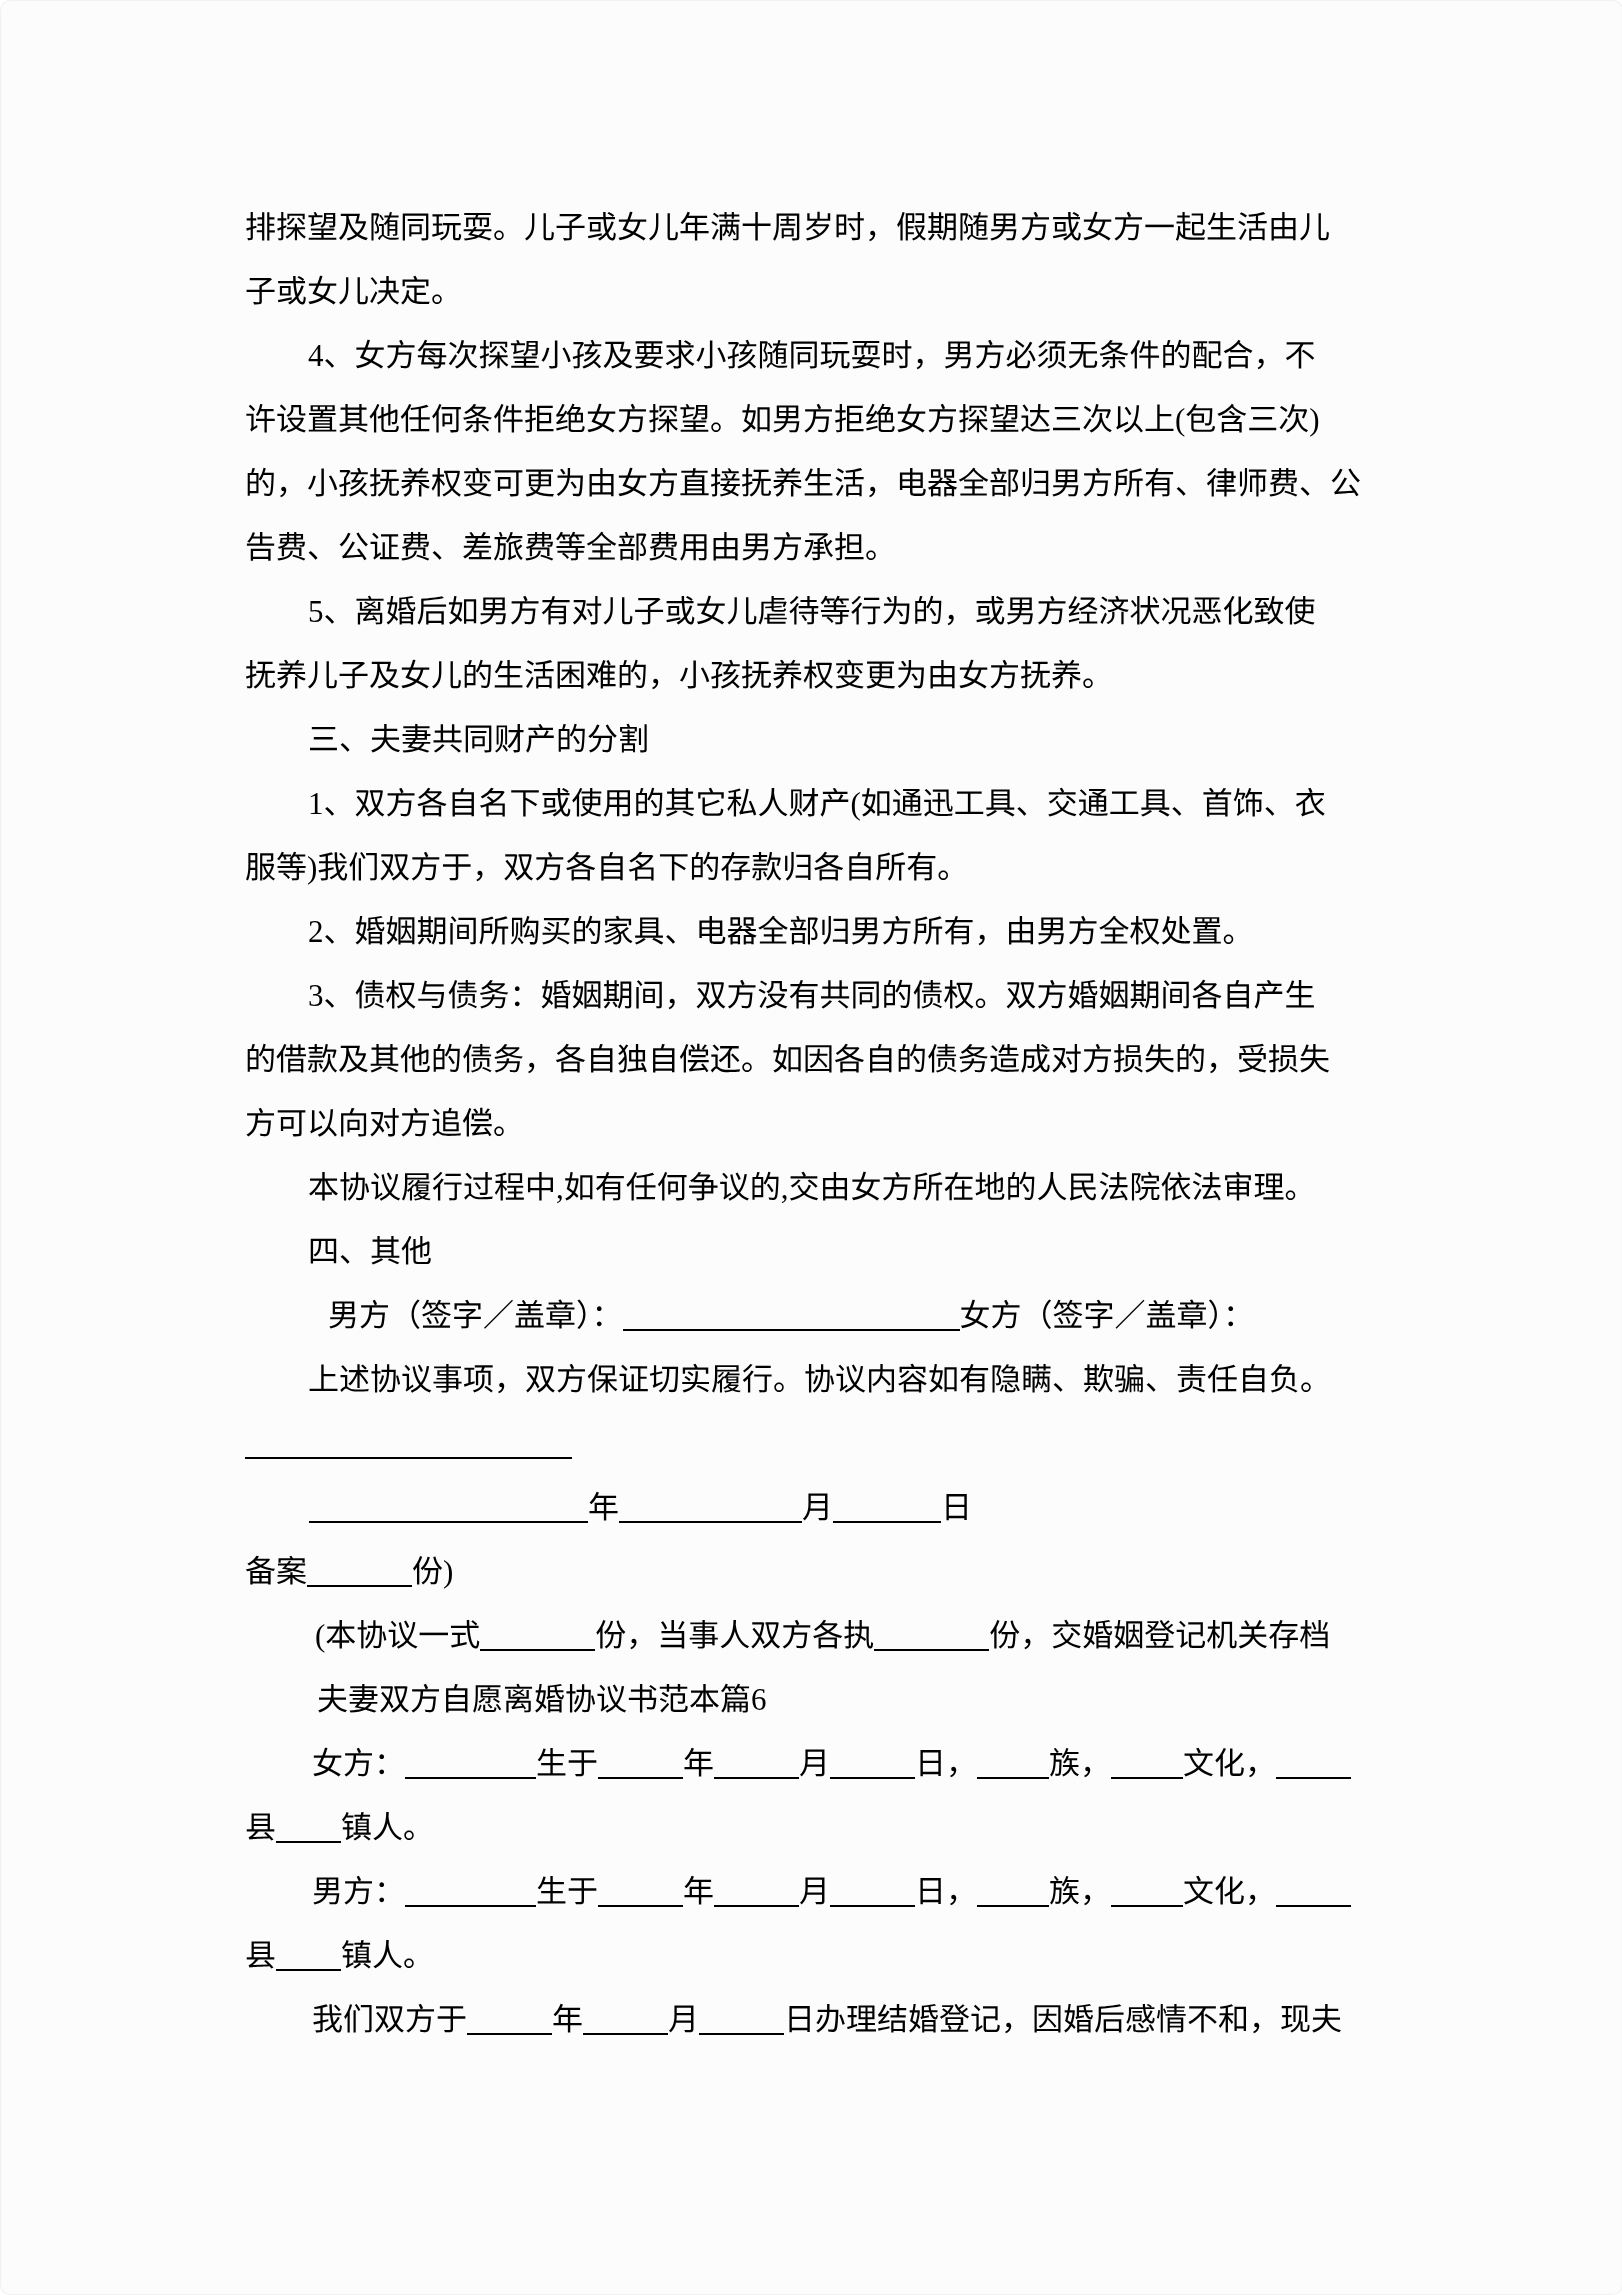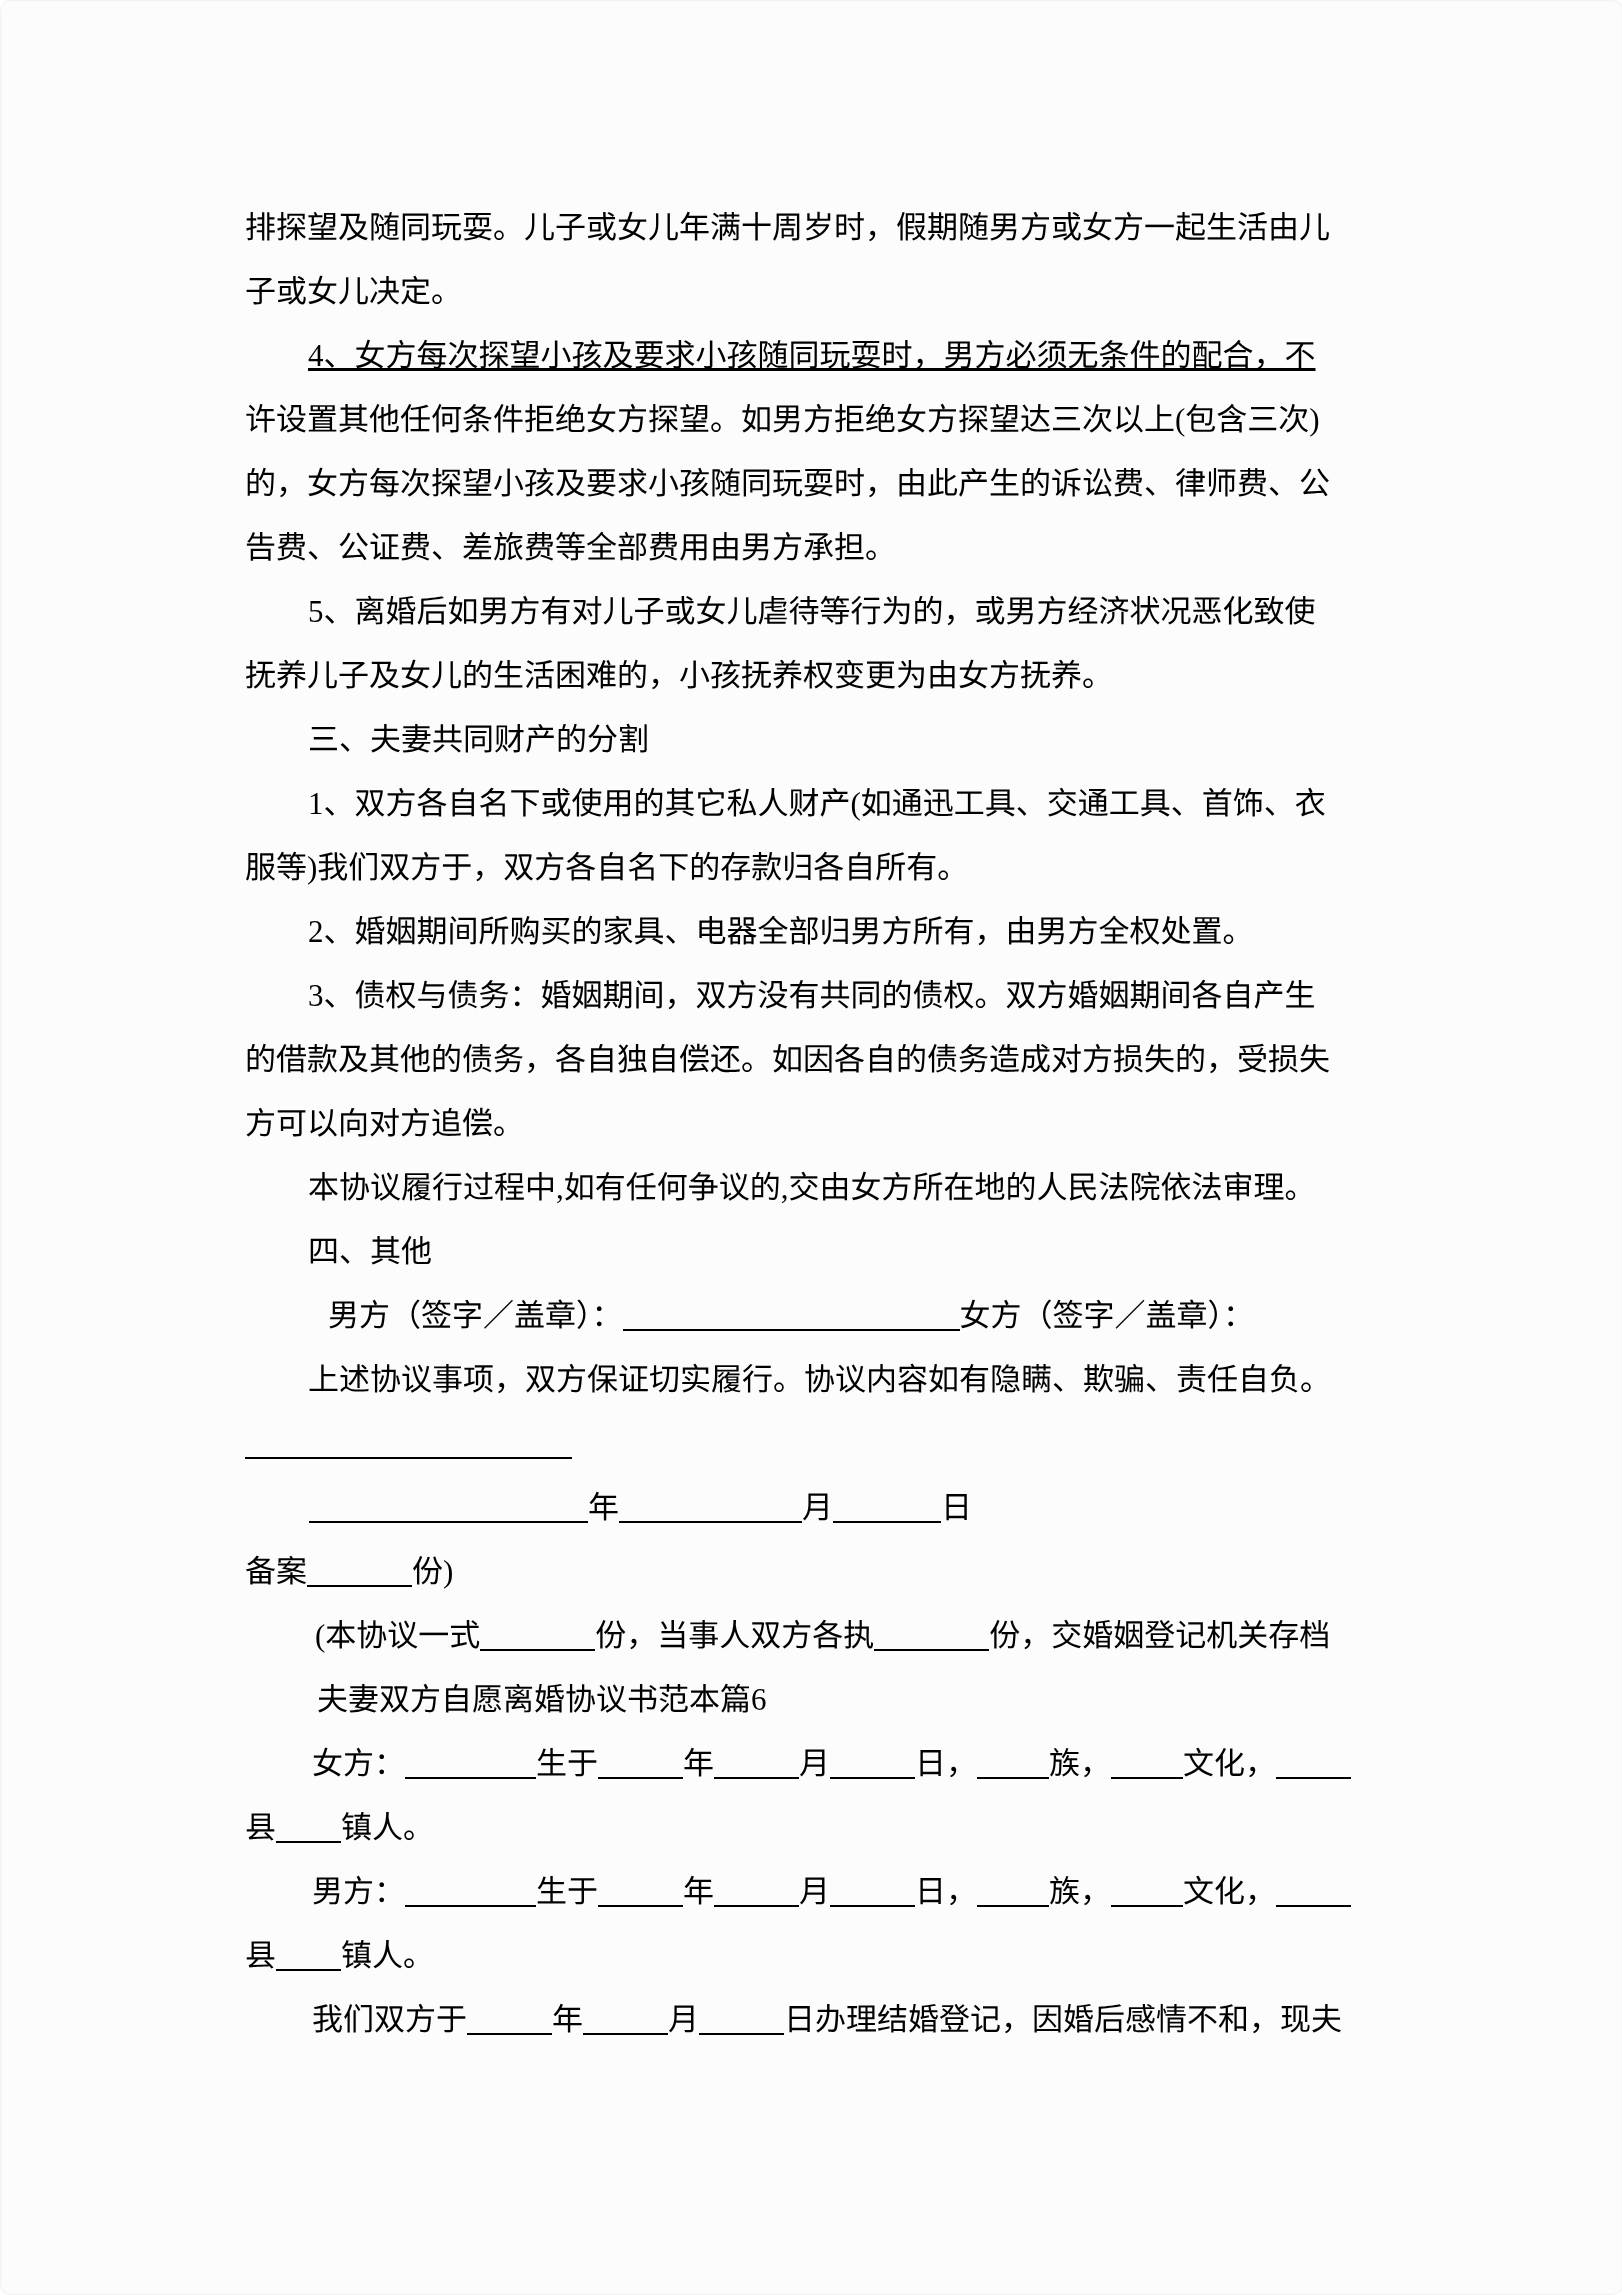--- a/index.html
+++ b/index.html
@@ -41,23 +41,23 @@
     vertical-align: -4.6px;
   }
 </style>
 </head>
 <body>
 
 <div id="page" style="background: rgb(252, 252, 252); color: rgb(0, 0, 0);">
   <div id="text-block">
       <div class="doc-line" style="padding-left: 0px;"><span class="t">排探望及随同玩耍。儿子或女儿年满十周岁时，假期随男方或女方一起生活由儿</span></div>
       <div class="doc-line" style="padding-left: 0px;"><span class="t">子或女儿决定。</span></div>
-      <div class="doc-line" style="padding-left: 63px; text-decoration: underline;"><span class="t">4、女方每次探望小孩及要求小孩随同玩耍时，男方必须无条件的配合，不</span></div>
+      <div class="doc-line" style="padding-left: 63px;"><span class="t">4、女方每次探望小孩及要求小孩随同玩耍时，男方必须无条件的配合，不</span></div>
       <div class="doc-line" style="padding-left: 0px;"><span class="t">许设置其他任何条件拒绝女方探望。如男方拒绝女方探望达三次以上(包含三次)</span></div>
-      <div class="doc-line" style="padding-left: 0px;"><span class="t">的，女方每次探望小孩及要求小孩随同玩耍时，由此产生的诉讼费、律师费、公</span></div>
+      <div class="doc-line" style="padding-left: 0px;"><span class="t">的，小孩抚养权变可更为由女方直接抚养生活，电器全部归男方所有、律师费、公</span></div>
       <div class="doc-line" style="padding-left: 0px;"><span class="t">告费、公证费、差旅费等全部费用由男方承担。</span></div>
       <div class="doc-line" style="padding-left: 63px;"><span class="t">5、离婚后如男方有对儿子或女儿虐待等行为的，或男方经济状况恶化致使</span></div>
       <div class="doc-line" style="padding-left: 0px;"><span class="t">抚养儿子及女儿的生活困难的，小孩抚养权变更为由女方抚养。</span></div>
       <div class="doc-line" style="padding-left: 63px;"><span class="t">三、夫妻共同财产的分割</span></div>
       <div class="doc-line" style="padding-left: 63px;"><span class="t">1、双方各自名下或使用的其它私人财产(如通迅工具、交通工具、首饰、衣</span></div>
       <div class="doc-line" style="padding-left: 0px;"><span class="t">服等)我们双方于，双方各自名下的存款归各自所有。</span></div>
       <div class="doc-line" style="padding-left: 63px;"><span class="t">2、婚姻期间所购买的家具、电器全部归男方所有，由男方全权处置。</span></div>
       <div class="doc-line" style="padding-left: 63px;"><span class="t">3、债权与债务：婚姻期间，双方没有共同的债权。双方婚姻期间各自产生</span></div>
       <div class="doc-line" style="padding-left: 0px;"><span class="t">的借款及其他的债务，各自独自偿还。如因各自的债务造成对方损失的，受损失</span></div>
       <div class="doc-line" style="padding-left: 0px;"><span class="t">方可以向对方追偿。</span></div>

